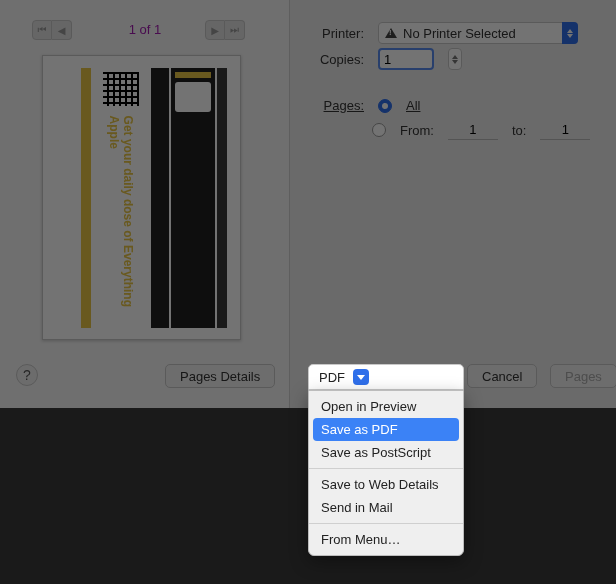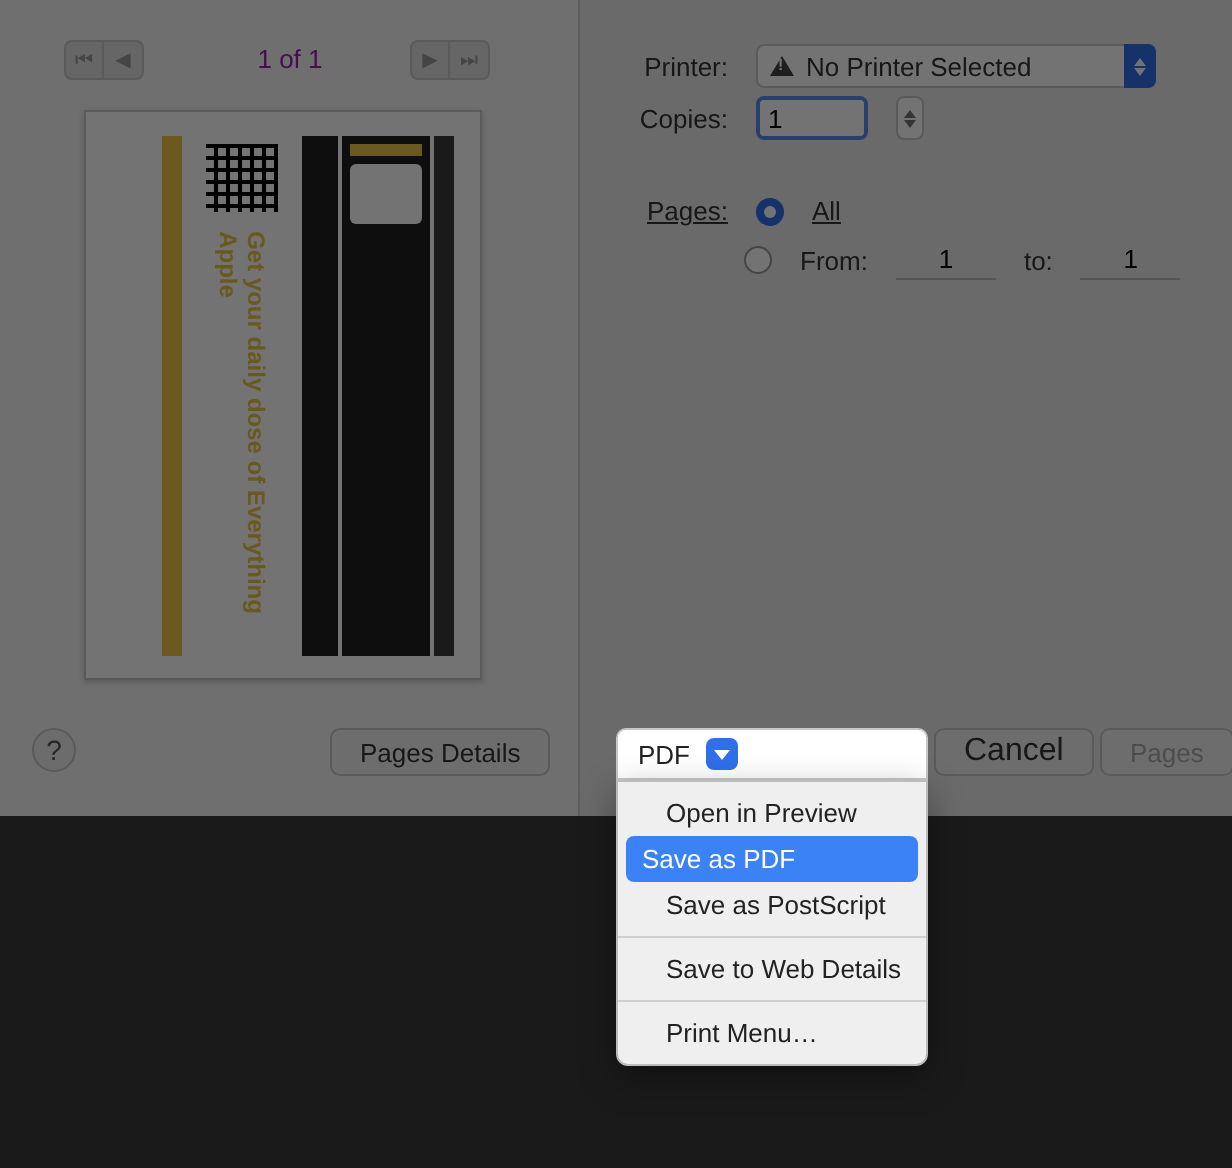--- a/index.html
+++ b/index.html
@@ -110,21 +110,21 @@
   .help-btn {
     position:absolute; left:16px; bottom:22px; width:22px; height:22px; border-radius:50%;
     background:#f0f0f0; border:1px solid #c8c8c8; text-align:center; line-height:20px; font-size:14px; color:#555;
   }
   .details-btn {
     position:absolute; left:165px; bottom:20px; height:24px; padding:0 14px;
     background:#f2f2f2; border:1px solid #c8c8c8; border-radius:5px; font-size:13px; color:#333;
   }
   .cancel-btn {
     position:absolute; left:467px; bottom:20px; height:24px; padding:0 14px;
-    background:#f2f2f2; border:1px solid #c8c8c8; border-radius:5px; font-size:16px; color:#333;
+    background:#f2f2f2; border:1px solid #c8c8c8; border-radius:5px; font-size:13px; color:#333;
   }
   .print-btn {
     position:absolute; left:550px; bottom:20px; height:24px; padding:0 14px;
     background:#f2f2f2; border:1px solid #c8c8c8; border-radius:5px; font-size:13px; color:#aaa;
   }
 
   
   .pdf-btn {
     position:absolute; left:308px; top:364px; width:156px; height:26px;
     background:#fff; border:1px solid #c8c8c8; border-radius:5px 5px 0 0;
@@ -135,21 +135,21 @@
     width:16px; height:16px; background:#2f6fea; border-radius:4px; display:flex; align-items:center; justify-content:center;
   }
   .pdf-btn .chev .tri{ width:0;height:0;border-left:4px solid transparent;border-right:4px solid transparent;border-top:5px solid #fff;}
 
   .menu {
     position:absolute; left:308px; top:390px; width:156px;
     background:#efefef; border:1px solid #bcbcbc; border-radius:0 0 6px 6px;
     box-shadow:0 6px 18px rgba(0,0,0,.35);
     padding:4px 0; font-size:13px; color:#222; z-index:10;
   }
-  .menu .item { padding:4px 24px; white-space:nowrap;}
+  .menu .item { padding:4px 12px; white-space:nowrap;}
   .menu .item.hl { background:#3b82f6; color:#fff; border-radius:4px; margin:0 4px; padding:4px 8px;}
   .menu hr { border:none; border-top:1px solid #cfcfcf; margin:4px 0;}
 </style>
 </head>
 <body>
 
 <div class="dialog">
   <div class="left-pane">
     <div class="nav-group-left">
       <div class="nav-btn">⏮</div>
@@ -231,15 +231,16 @@
       <span class="tri"></span>
     </span>
 </div>
 
 <div class="menu">
   <div class="item">Open in Preview</div>
   <div class="item hl">Save as PDF</div>
   <div class="item">Save as PostScript</div>
   <hr>
   <div class="item">Save to Web Details</div>
+  <div class="item">Send in Mail</div>
   <hr>
-  <div class="item">Print Menu…</div>
+  <div class="item">From Menu…</div>
 </div>
 
 </body></html>

